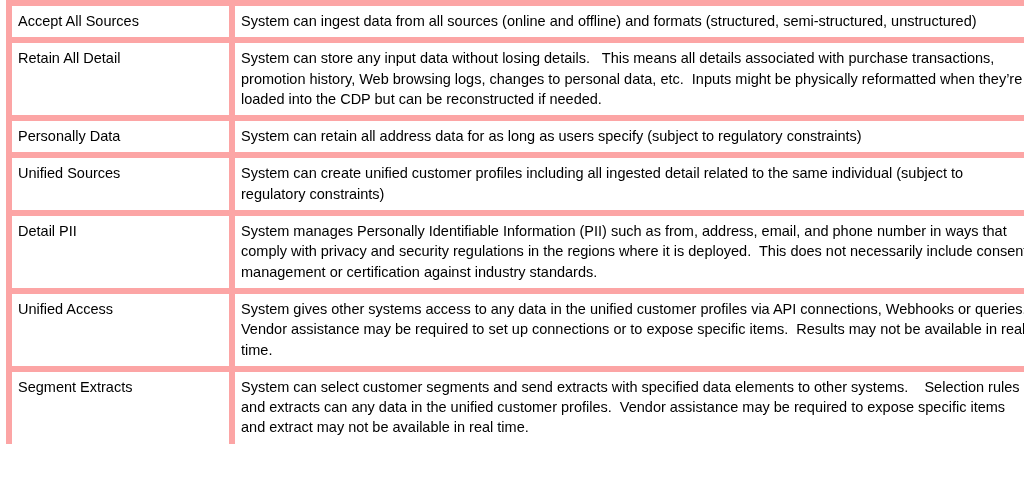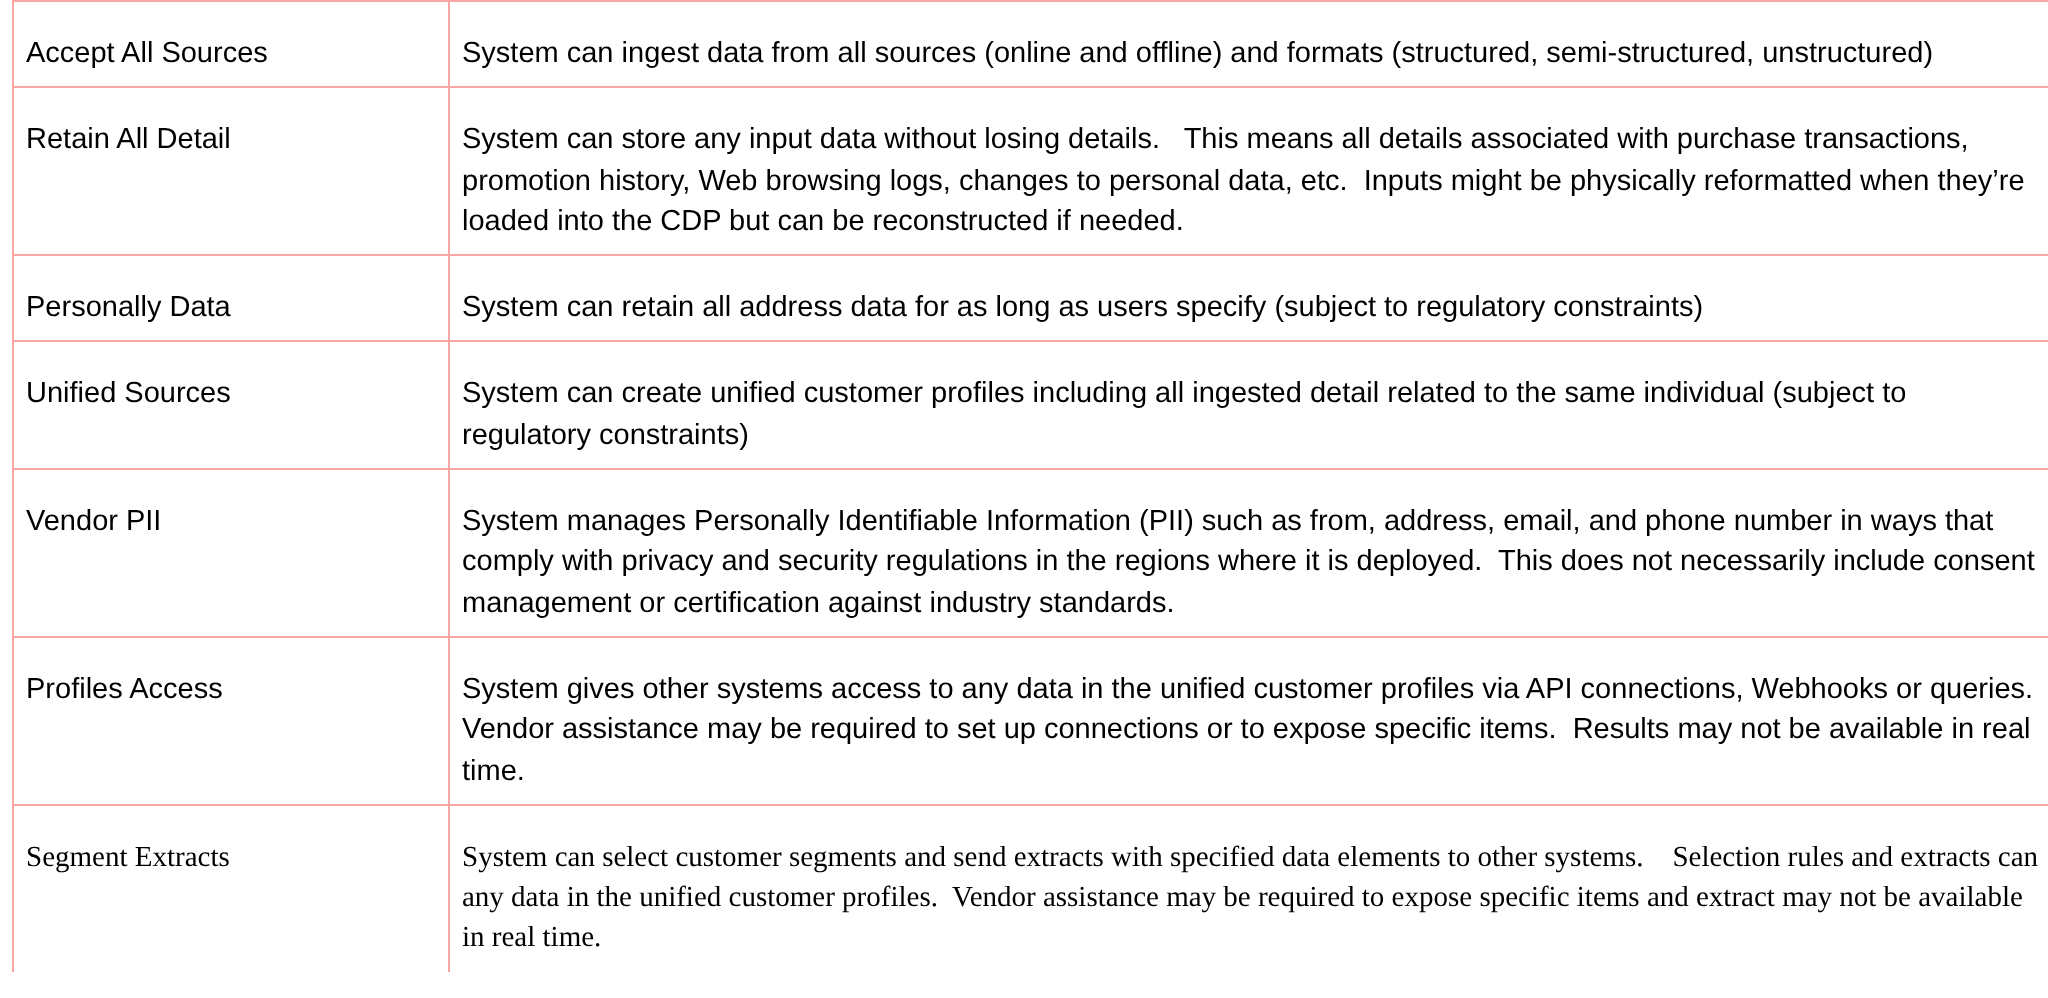--- a/index.html
+++ b/index.html
@@ -14,43 +14,42 @@
     color: #000000;
     overflow: hidden;
   }
   .doc-table {
     border-collapse: collapse;
     width: 1010px;
     margin: 0 6px 0 6px;
     table-layout: fixed;
   }
   .doc-table td {
-    border: 1px solid #fca5a5;
+    border: 6px solid #fca5a5;
     vertical-align: top;
-    padding: 16px 6px 6px 6px;
+    padding: 5px 6px 6px 6px;
     font-size: 14.5px;
     line-height: 1.40;
   }
   .col-term {
     width: 205px;
   }
   .col-desc {
     width: 789px;
   }
   .term-text {
     display: block;
     white-space: pre-wrap;
   }
   .desc-text {
     display: block;
     white-space: pre-wrap;
   }
   .last-row td {
     border-bottom: none;
-    font-family: Liberation Serif, serif;
   }
 </style>
 </head>
 <body>
 
 <table class="doc-table">
   <tbody>
     <tr class="row">
       <td class="col-term">
         <span class="term-text">Accept All Sources</span>
@@ -78,29 +77,29 @@
     <tr class="row">
       <td class="col-term">
         <span class="term-text">Unified Sources</span>
       </td>
       <td class="col-desc">
         <span class="desc-text">System can create unified customer profiles including all ingested detail related to the same individual (subject to regulatory constraints)</span>
       </td>
     </tr>
     <tr class="row">
       <td class="col-term">
-        <span class="term-text">Vendor PII</span>
+        <span class="term-text">Detail PII</span>
       </td>
       <td class="col-desc">
         <span class="desc-text">System manages Personally Identifiable Information (PII) such as from, address, email, and phone number in ways that comply with privacy and security regulations in the regions where it is deployed.  This does not necessarily include consent management or certification against industry standards.</span>
       </td>
     </tr>
     <tr class="row">
       <td class="col-term">
-        <span class="term-text">Profiles Access</span>
+        <span class="term-text">Unified Access</span>
       </td>
       <td class="col-desc">
         <span class="desc-text">System gives other systems access to any data in the unified customer profiles via API connections, Webhooks or queries.  Vendor assistance may be required to set up connections or to expose specific items.  Results may not be available in real time.</span>
       </td>
     </tr>
     <tr class="row last-row">
       <td class="col-term">
         <span class="term-text">Segment Extracts</span>
       </td>
       <td class="col-desc">

